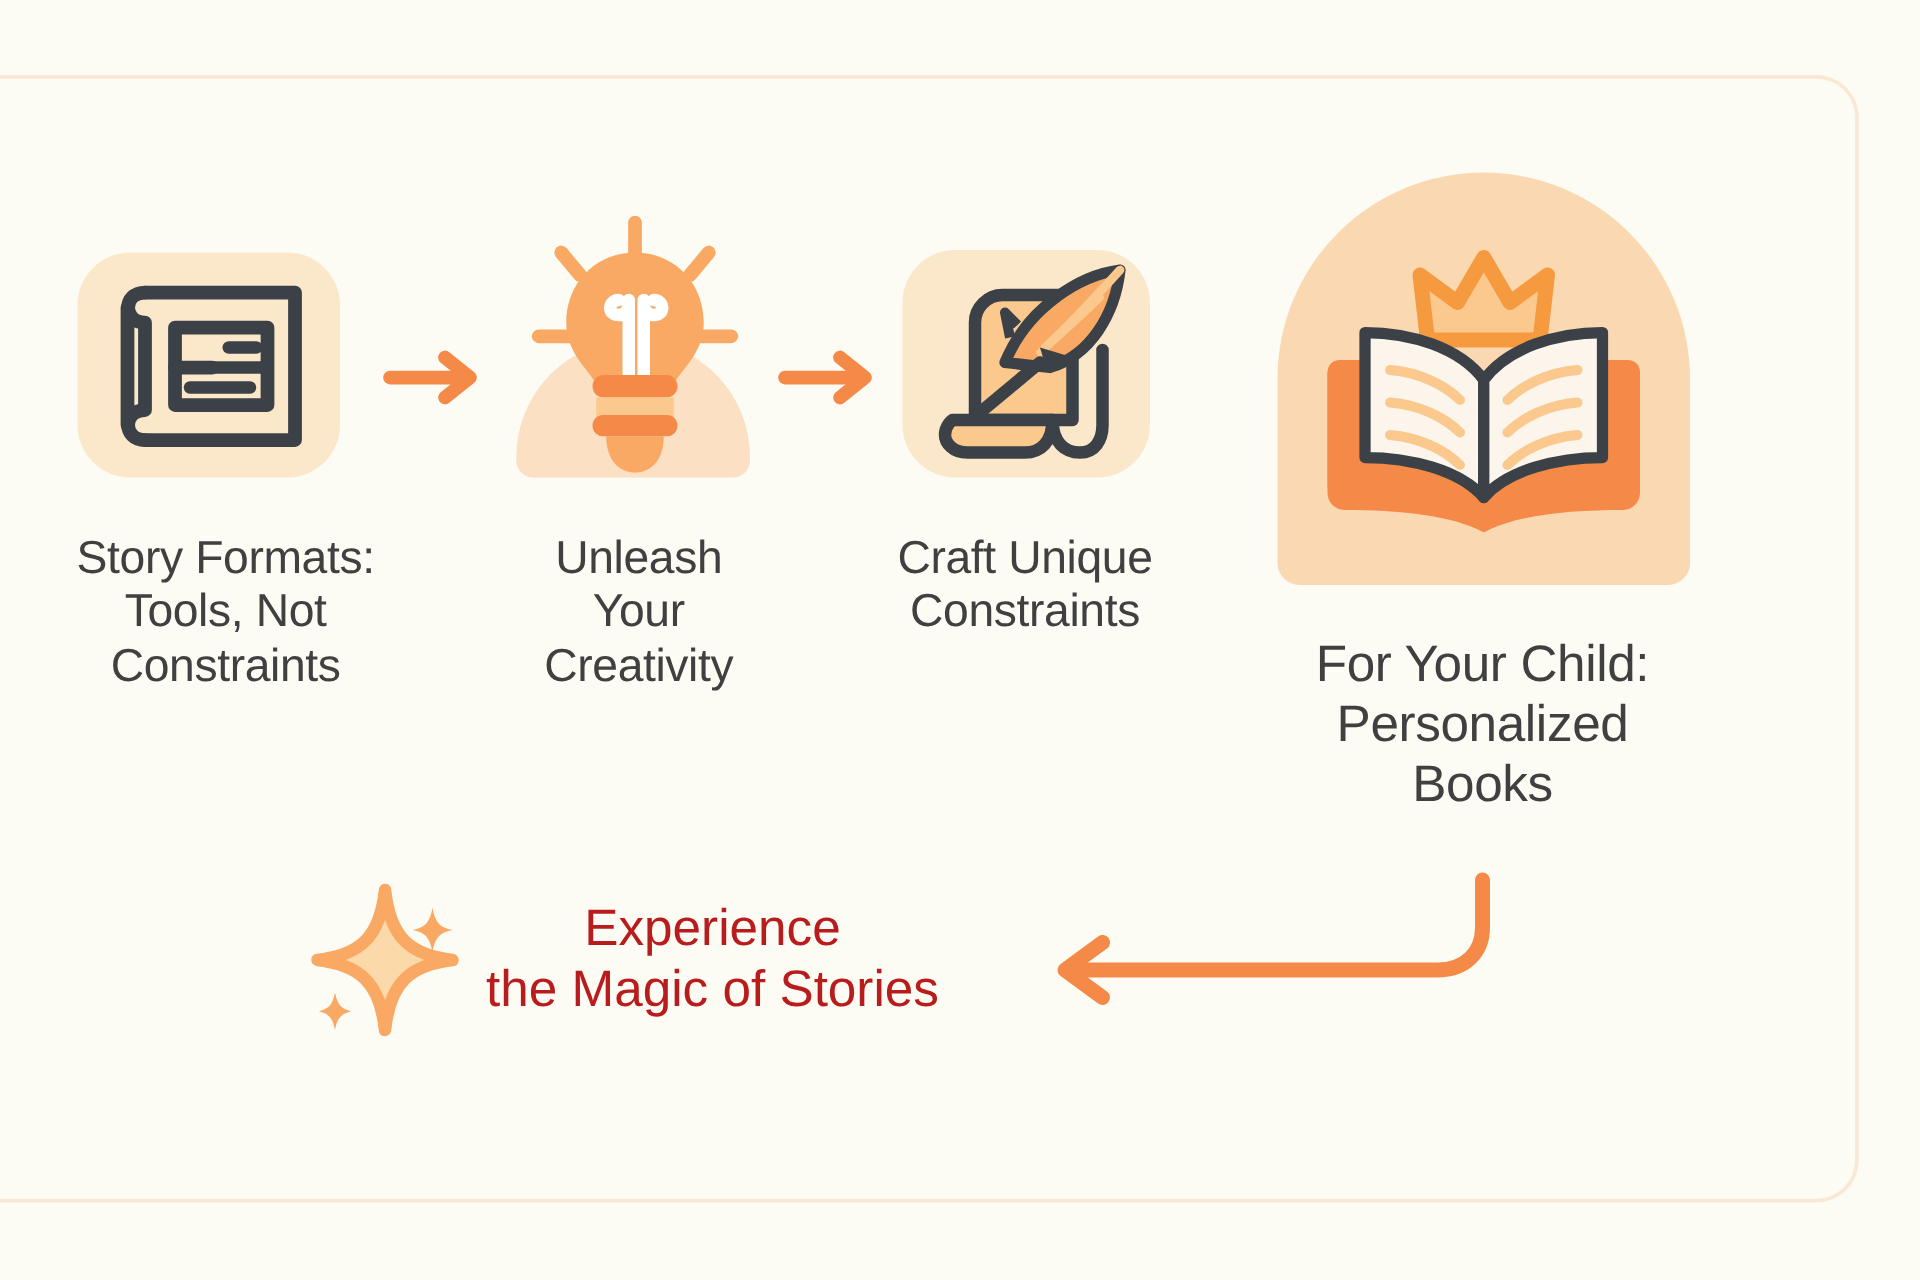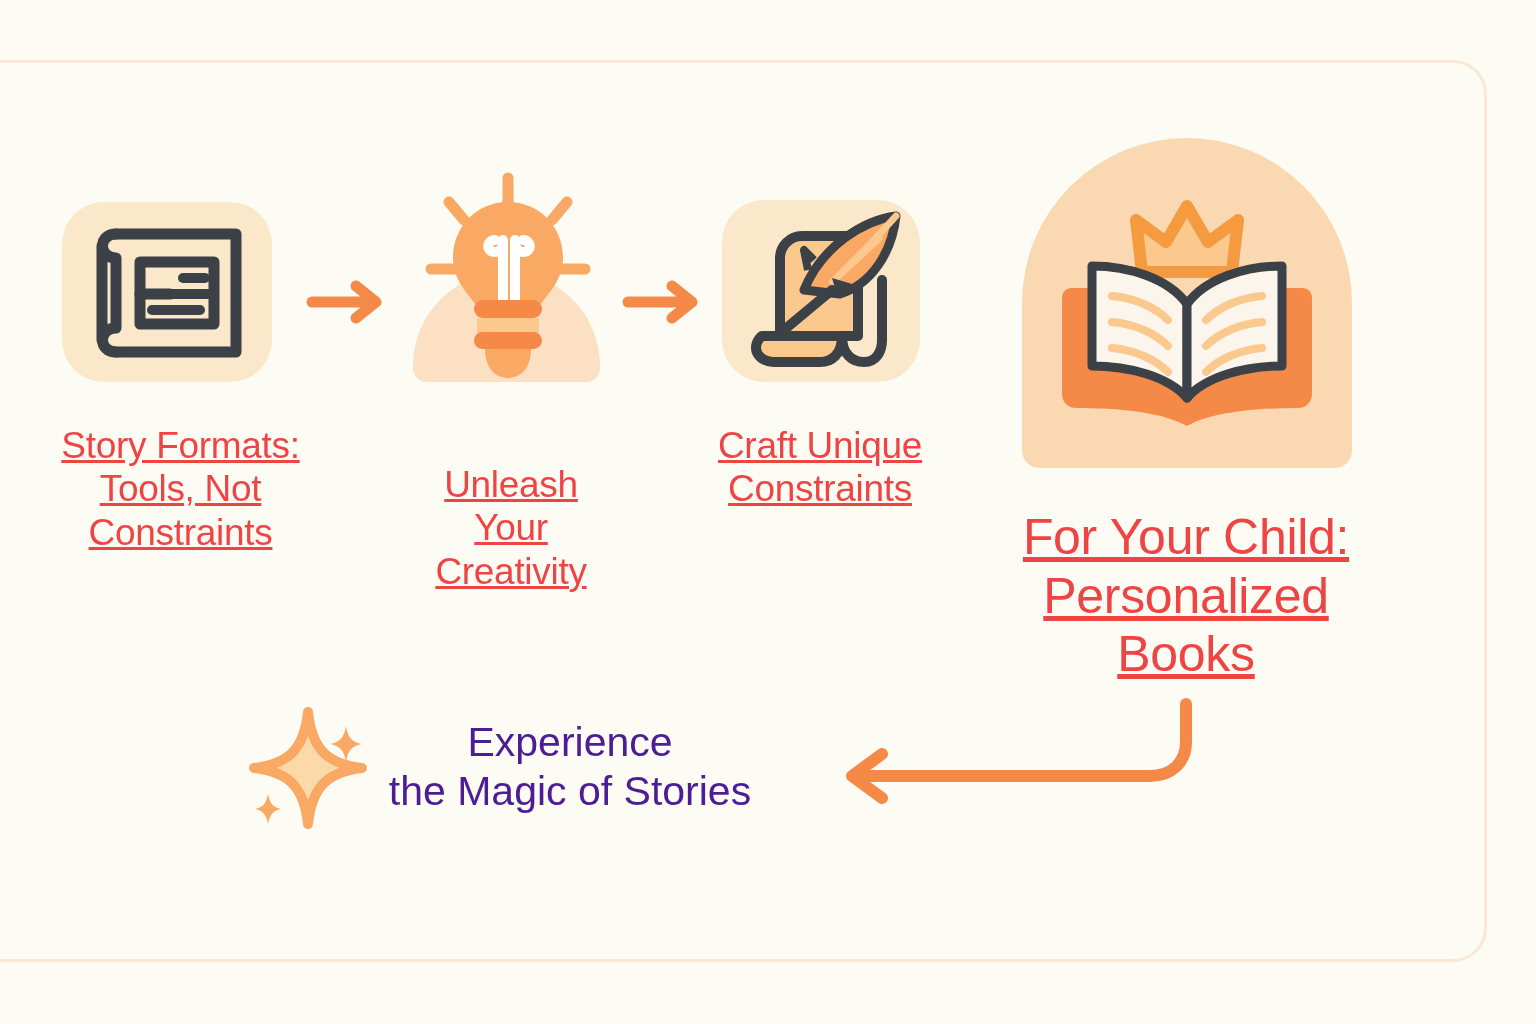--- a/index.html
+++ b/index.html
@@ -31,36 +31,35 @@
     background:#FBE0C4;
     border-radius:96px 96px 14px 14px;
   }
   .circle-bg{
     position:absolute;
     background:#FAD9B2;
     border-radius:170px 170px 18px 18px;
   }
   .label{
     position:absolute;
-    color:#ef4444;
+    color:#404040;
     text-align:center;
     line-height:1.17;
     font-weight:400;
     letter-spacing:-0.3px;
     white-space:pre-line;
-    text-decoration:underline;
   }
   .label-1{left:8px;  top:424px; width:345px; font-size:37px;}
-  .label-2{left:400px;top:424px; width:222px; font-size:37px;margin-top:39px;}
+  .label-2{left:400px;top:424px; width:222px; font-size:37px;}
   .label-3{left:676px;top:424px; width:288px; font-size:37px;}
-  .label-4{left:1000px;top:508px;width:372px; font-size:50px;}
+  .label-4{left:1000px;top:508px;width:372px; font-size:41px;}
   .label-hero{
     position:absolute;
     left:300px; top:718px; width:540px;
-    font-size:41px; color:#4c1d95; text-align:center;
+    font-size:41px; color:#b91c1c; text-align:center;
     line-height:1.2; white-space:pre-line;
   }
   svg{display:block;overflow:visible;}
   .arrow-small{position:absolute;}
 </style>
 </head>
 <body>
 
 <div id="stage">
 

